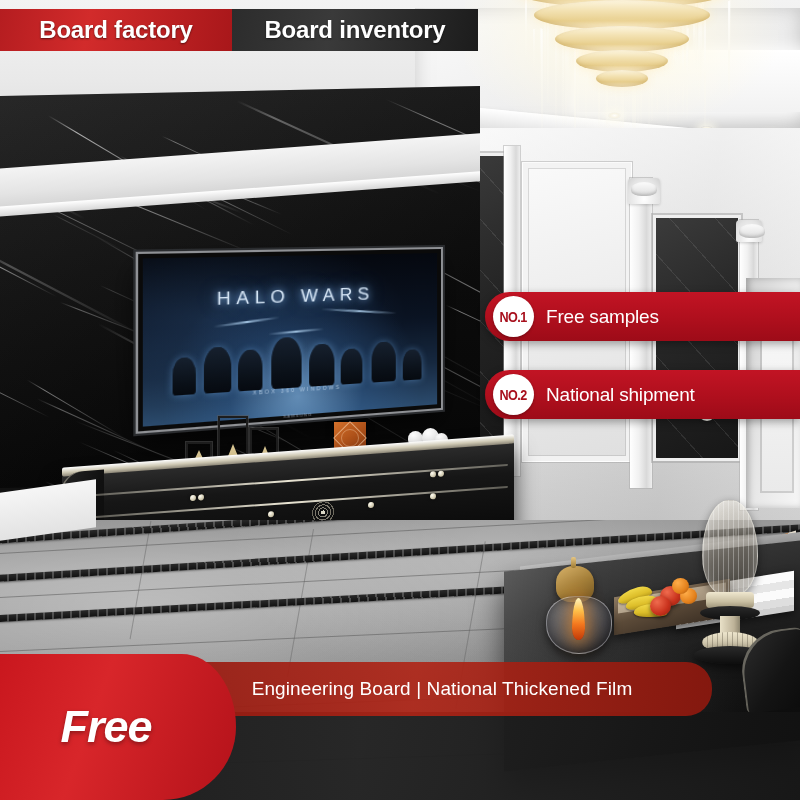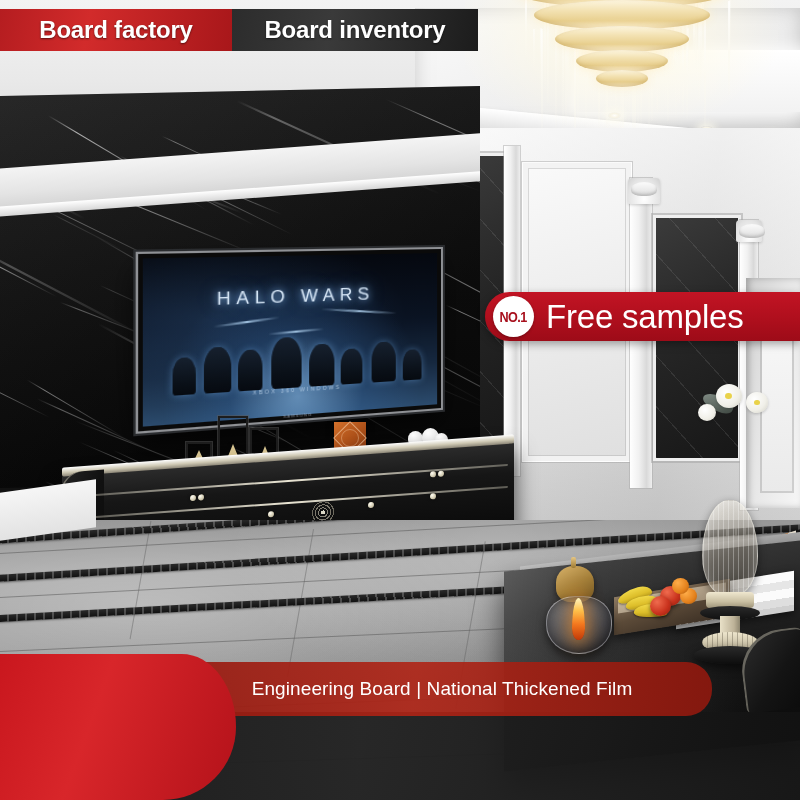--- a/index.html
+++ b/index.html
@@ -496,21 +496,21 @@
     box-shadow:0 1px 3px rgba(0,0,0,.3);
   }
   .badge-circle span {
     font-size:14px; font-weight:bold; color:#a8101d;
     letter-spacing:-.6px;
     transform:scaleX(.9);
     font-family:"Liberation Sans Narrow","Liberation Sans",sans-serif;
   }
   .badge-label {
     margin-left:12px;
-    color:#ffffff; font-size:33px; font-weight:400;
+    color:#ffffff; font-size:19px; font-weight:400;
     white-space:nowrap; letter-spacing:-.2px;
   }
 
   
   .bottom { position:absolute; left:0; bottom:0; width:800px; height:148px; z-index:30; }
   .bot-dark {
     position:absolute; left:0; bottom:0; width:800px; height:88px;
     background:linear-gradient(95deg,rgba(24,24,24,.96) 0%,rgba(32,32,32,.93) 45%,rgba(18,18,18,.95) 100%);
   }
   .bot-sub {
@@ -914,28 +914,35 @@
 
   <div class="badges">
 
     <div class="badge">
       <div class="badge-circle">
         <span>NO.1</span>
       </div>
       <div class="badge-label">Free samples</div>
     </div>
 
+    <div class="badge">
+      <div class="badge-circle">
+        <span>NO.2</span>
+      </div>
+      <div class="badge-label">National shipment</div>
+    </div>
 
   </div>
 
   <div class="bottom">
     <div class="bot-dark"></div>
 
     <div class="bot-sub">
       <span>Engineering Board | National Thickened Film</span>
     </div>
 
 
     <div class="free-tag">
+      <span>Free</span>
     </div>
   </div>
 
 </div>
 
 </body></html>

